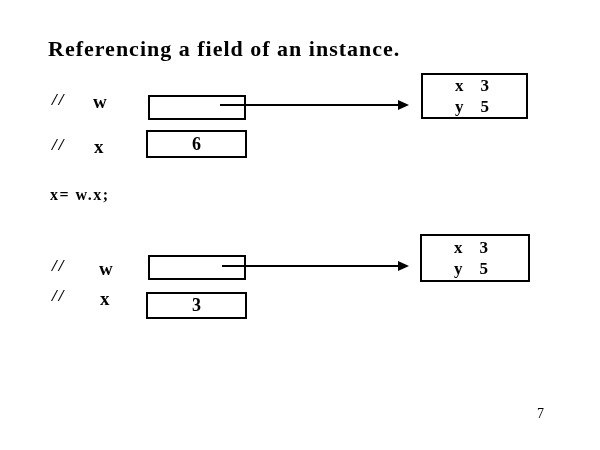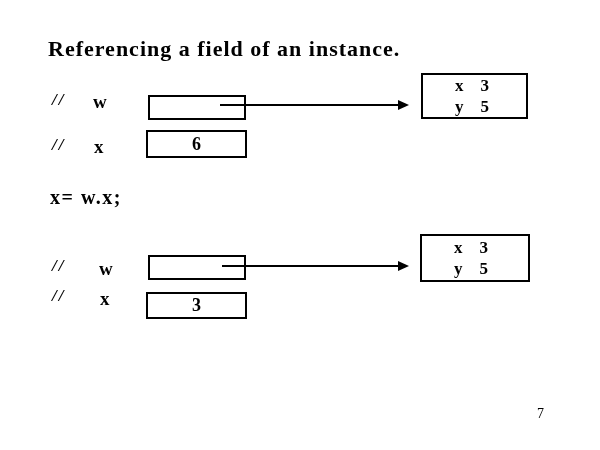--- a/index.html
+++ b/index.html
@@ -52,21 +52,21 @@
     padding-left: 32px;
     background: #ffffff;
   }
   .obj-row {
     display: flex; gap: 17px;
     font-size: 17px; font-weight: bold; line-height: 21px;
   }
 
   .statement {
     left: 50px; top: 186px;
-    font-size: 20px; font-weight: bold; letter-spacing: 1.5px;
+    font-size: 16px; font-weight: bold; letter-spacing: 1.5px;
     white-space: nowrap;
     text-align: center;
   }
 
   .footer-text {
     font-size: 14px; letter-spacing: 0.5px; white-space: nowrap;
   }
 </style>
 </head>
 <body>

